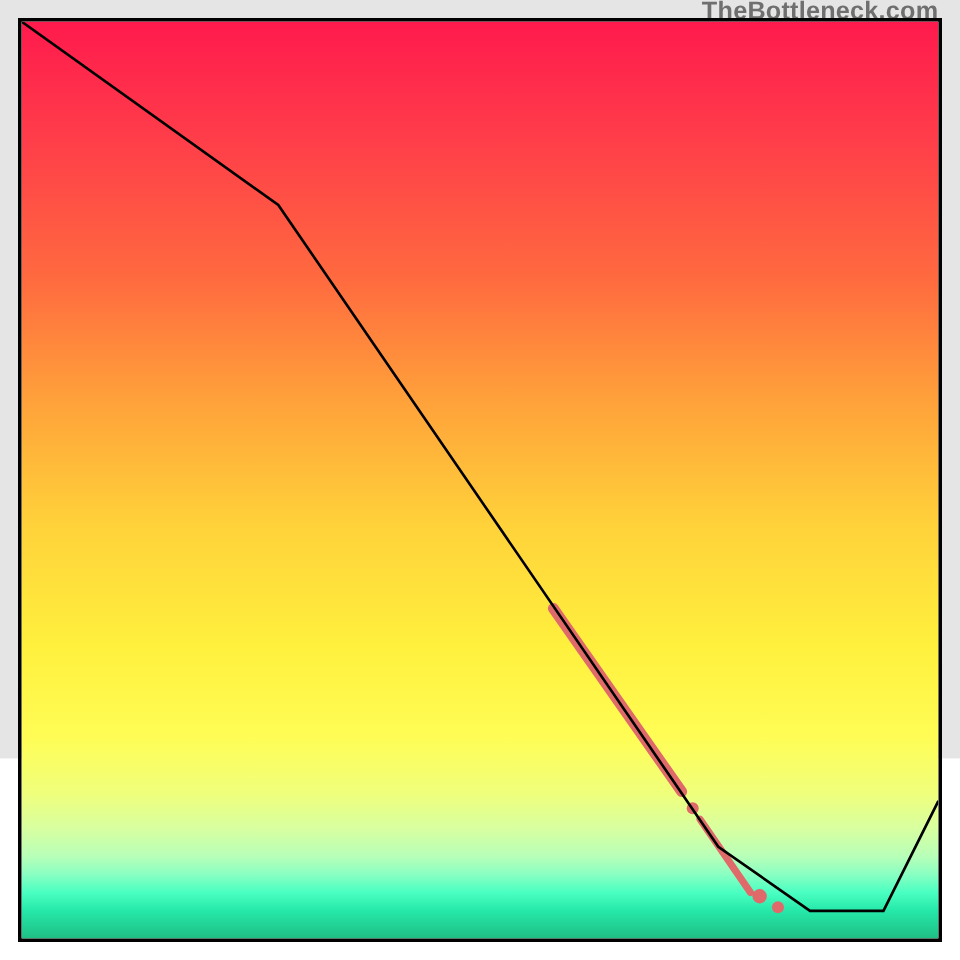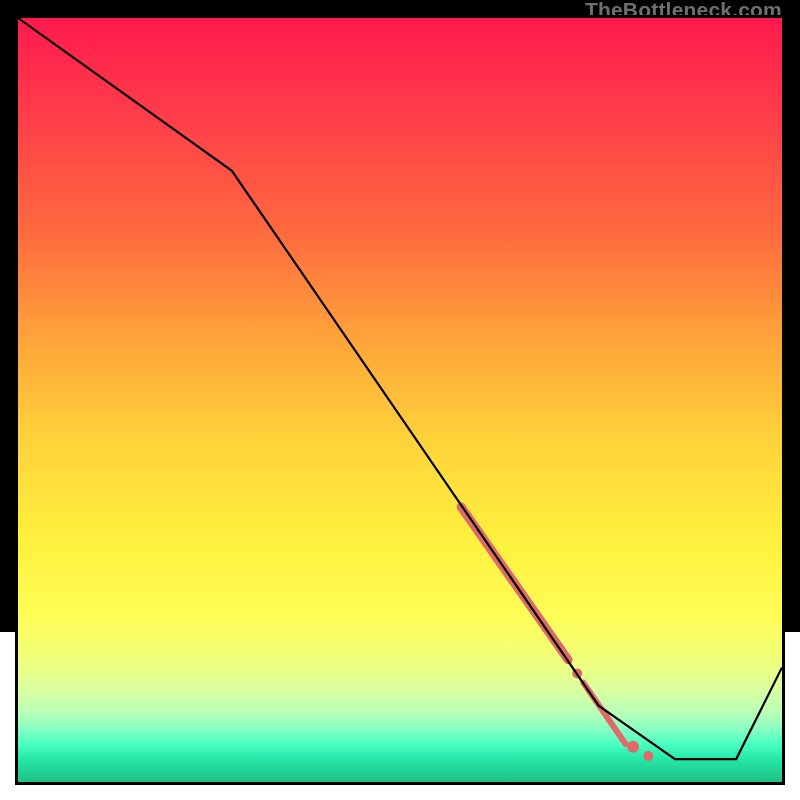--- a/index.html
+++ b/index.html
@@ -7,21 +7,21 @@
     padding: 0;
     width: 800px;
     height: 800px;
     overflow: hidden;
     font-family: Arial, Helvetica, sans-serif;
   }
   .chart-wrap {
     position: relative;
     width: 800px;
     height: 632px;
-    background: #000000;
+    background: #e5e5e5;
   }
   .plot-area {
     position: absolute;
     left: 15px;
     top: 15px;
     width: 770px;
     height: 770px;
     border: 3px solid #000;
     box-sizing: border-box;
     overflow: hidden;

